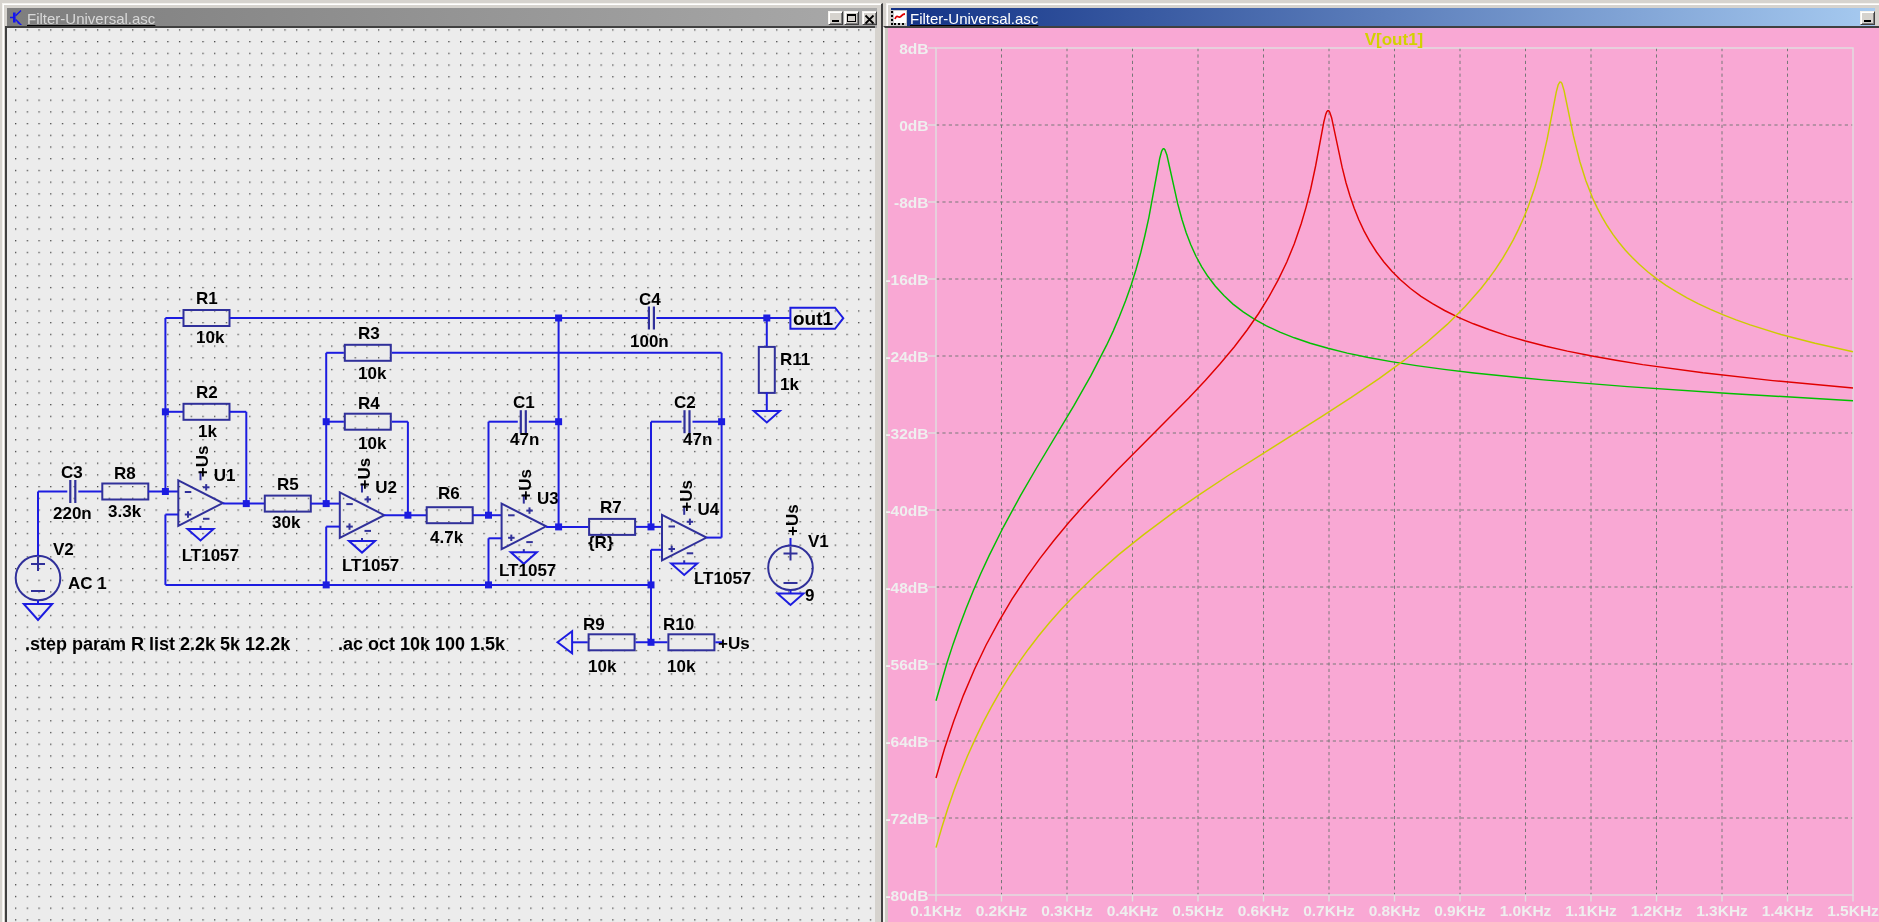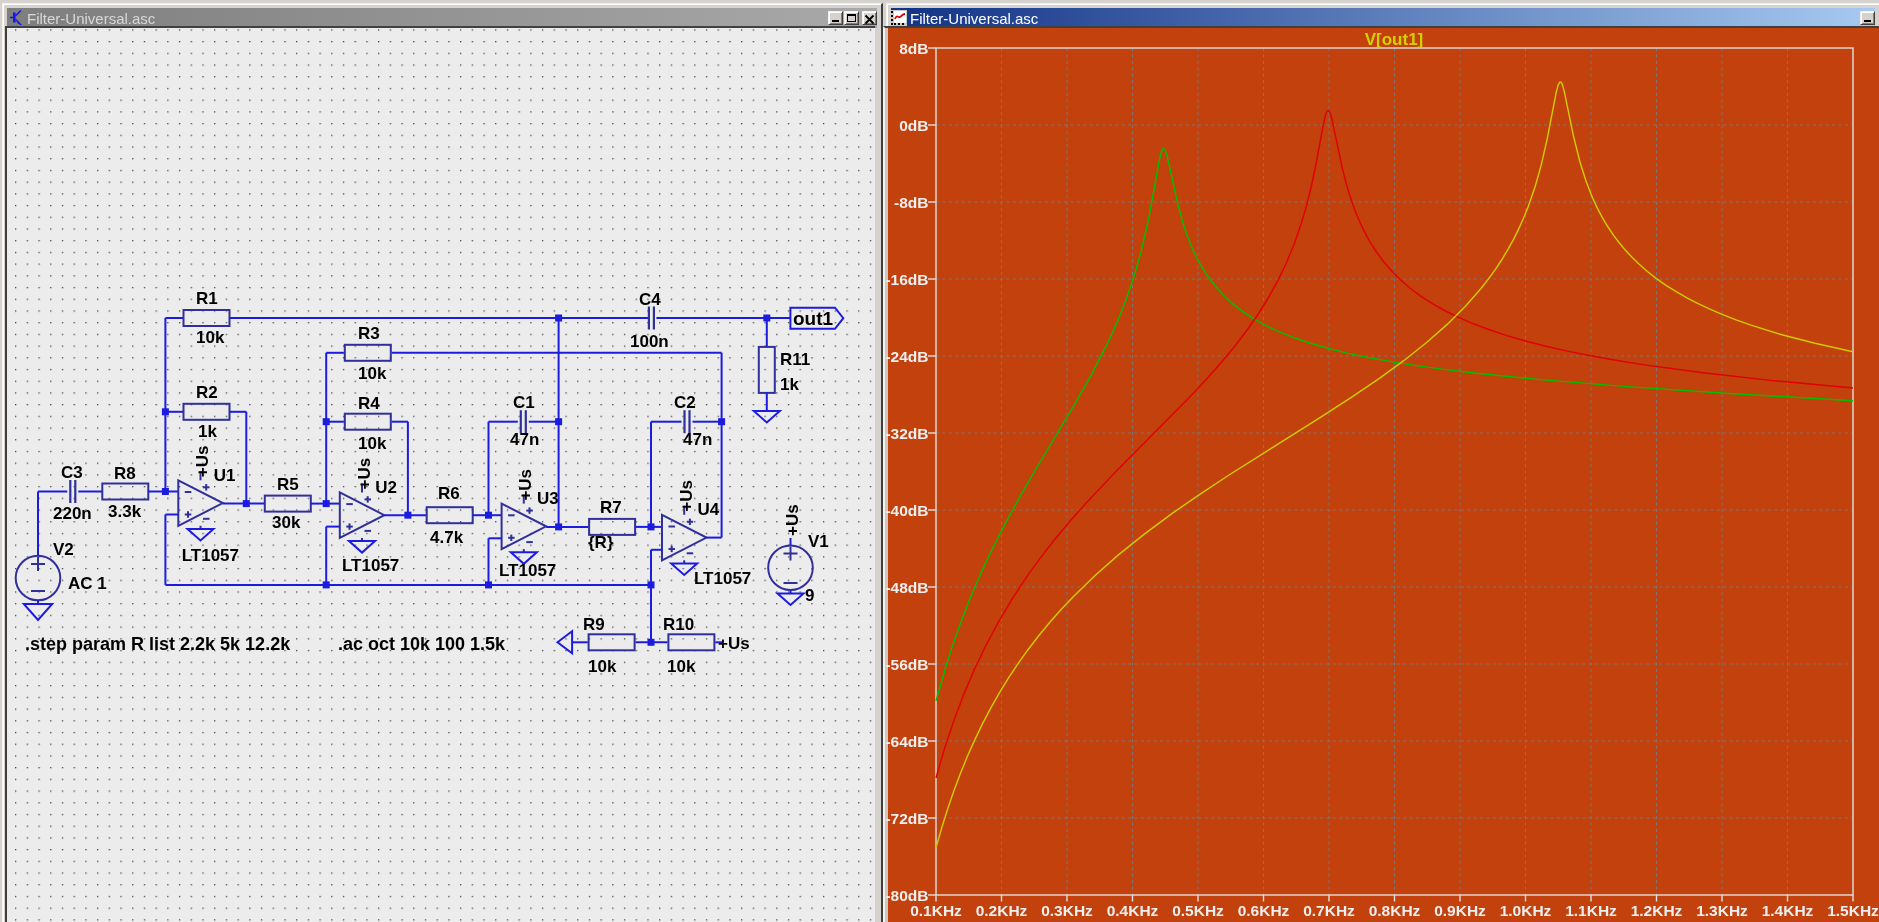--- a/index.html
+++ b/index.html
@@ -1,22 +1,22 @@
 <!DOCTYPE html>
 <html><head><meta charset="utf-8"><style>
 * { margin:0; padding:0; box-sizing:border-box; }
 html,body { width:1879px; height:922px; overflow:hidden; background:#d6d3ce; font-family:"Liberation Sans",sans-serif; }
 .win { position:absolute; background:#d6d3ce; border-top:1px solid #f4f2ee; border-left:1px solid #f4f2ee; border-right:2px solid #404040; box-shadow:inset 1px 1px 0 #fff; }
-.tb { position:absolute; left:4px; top:4px; right:4px; height:20px; display:flex; align-items:center; }
+.tb { position:absolute; left:4px; top:4px; right:4px; height:20px; display:flex; align-items:center;text-decoration:underline; }
 .tb-l { background:linear-gradient(to right,#7e7e7e,#a9a9a9); }
 .tb-r { background:linear-gradient(to right,#123286,#a6caf0); }
 .tt { font-size:15px; margin-left:2px; white-space:nowrap; }
 .btn { width:15px; height:14px; background:#d6d3ce; border:1px solid; border-color:#f4f2ee #404040 #404040 #f4f2ee; box-shadow:inset 1px 1px 0 #fff, inset -1px -1px 0 #808080; margin-left:1.5px; position:relative; }
 .canvas-l { position:absolute; left:5px; top:26px; width:870px; height:896px; border-top:2px solid #404040; border-left:2px solid #404040; background:#ececec; }
-.canvas-r { position:absolute; left:883px; top:26px; width:997px; height:896px; border-top:2px solid #404040; border-left:2px solid #f4f2ee; background:#c2410c; }
+.canvas-r { position:absolute; left:883px; top:26px; width:997px; height:896px; border-top:2px solid #404040; border-left:2px solid #f4f2ee; background:#f9a8d4; }
 svg text { font-family:"Liberation Sans",sans-serif; }
 </style></head>
 <body>
 
 <div class="win" style="left:2px;top:3px;width:881px;height:921px;">
  <div class="tb tb-l">
   <svg width="17" height="17" style="margin-left:1px;margin-top:-3px" viewBox="0 0 17 17">
     <rect x="5" y="4.5" width="2.6" height="10" fill="#1414f0"></rect>
         <path d="M2 9.5 L5 9.5 M7.6 7.8 L13 2.5 M7.6 11.5 L13.5 17.5" stroke="#1414f0" stroke-width="1.5" fill="none"></path>
         <path d="M9.2 12.2 L12.2 15.6 L9.8 15.8 Z" fill="#1414f0"></path>

